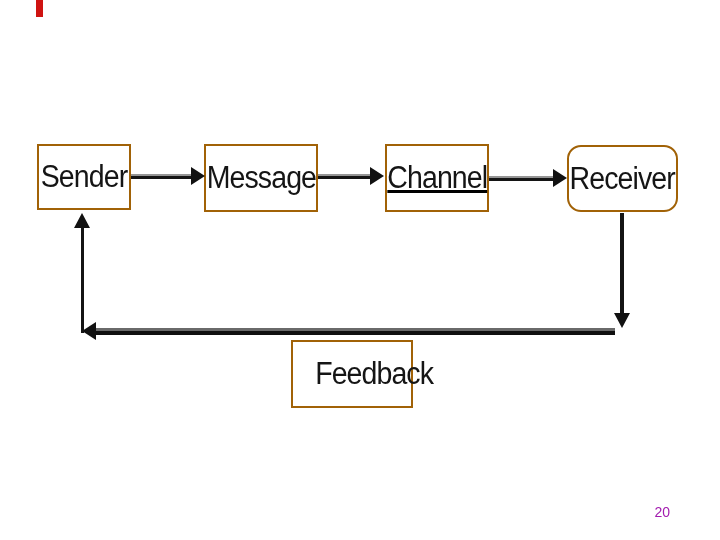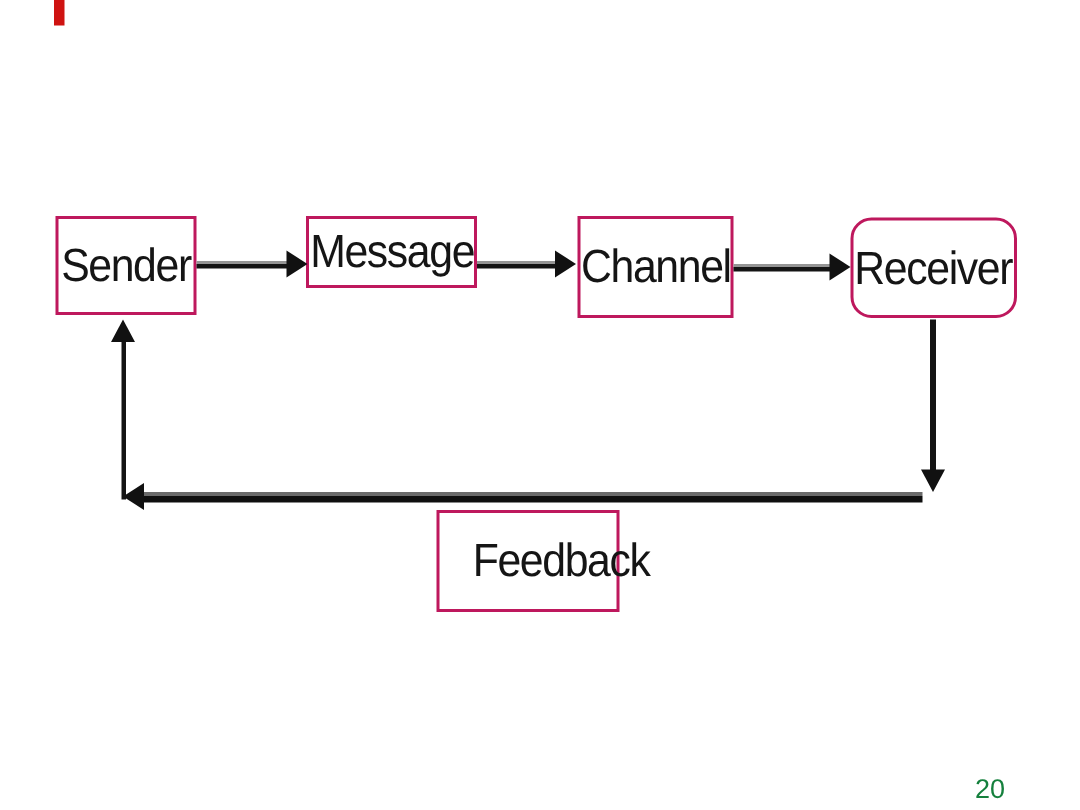--- a/index.html
+++ b/index.html
@@ -14,34 +14,34 @@
     position:absolute;left:36px;top:0;width:7px;height:17px;
     background:#cf1311;
   }
   .slide-title{
     position:absolute;left:45px;top:44px;width:660px;
     font-size:37px;font-weight:bold;color:#dd1212;
     letter-spacing:-0.5px;white-space:nowrap;
   }
   .node{
     position:absolute;
-    border:2px solid #be185d;
+    border:2px solid #a16207;
     background:#ffffff;
     display:flex;align-items:center;justify-content:center;
     box-sizing:border-box;
   }
   .node .label{
     font-size:31px;color:#151515;
     letter-spacing:-1px;
     transform:scaleX(0.92);
     white-space:nowrap;
   }
   .node-sender  {left:37px; top:144px;width:94px; height:66px;}
-  .node-message {left:204px;top:144px;width:114px;height:48px;}
-  .node-channel {left:385px;top:144px;width:104px;height:68px;}
+  .node-message {left:204px;top:144px;width:114px;height:68px;}
+  .node-channel {left:385px;top:144px;width:104px;height:68px;text-decoration:underline;}
   .node-receiver{left:567px;top:145px;width:111px;height:67px;border-radius:14px;}
   .node-feedback{left:291px;top:340px;width:122px;height:68px;padding-left:44px;}
 
   
   .hline{
     position:absolute;height:5px;
     background:linear-gradient(#959595 0 40%, #141414 40% 100%);
   }
   .hline-thick{
     position:absolute;height:7px;
@@ -60,22 +60,22 @@
   .ah{position:absolute;width:0;height:0;}
   .ah-right{border-top:9px solid transparent;border-bottom:9px solid transparent;border-left:14px solid #111;}
   .ah-1{left:191px;top:167px;}
   .ah-2{left:370px;top:167px;}
   .ah-3{left:553px;top:169px;}
   .ah-down{left:614px;top:313px;border-left:8px solid transparent;border-right:8px solid transparent;border-top:15px solid #111;}
   .ah-left{left:82px;top:322px;border-top:9px solid transparent;border-bottom:9px solid transparent;border-right:14px solid #111;}
   .ah-up{left:74px;top:213px;border-left:8px solid transparent;border-right:8px solid transparent;border-bottom:15px solid #111;}
 
   .page-number{
-    position:absolute;right:50px;top:516px;
-    font-size:18px;color:#15803d;
+    position:absolute;right:50px;top:504px;
+    font-size:14px;color:#a21caf;
   }
 </style>
 </head>
 <body>
 
 <div class="slide">
 
   <div class="accent-mark"></div>
 
 

